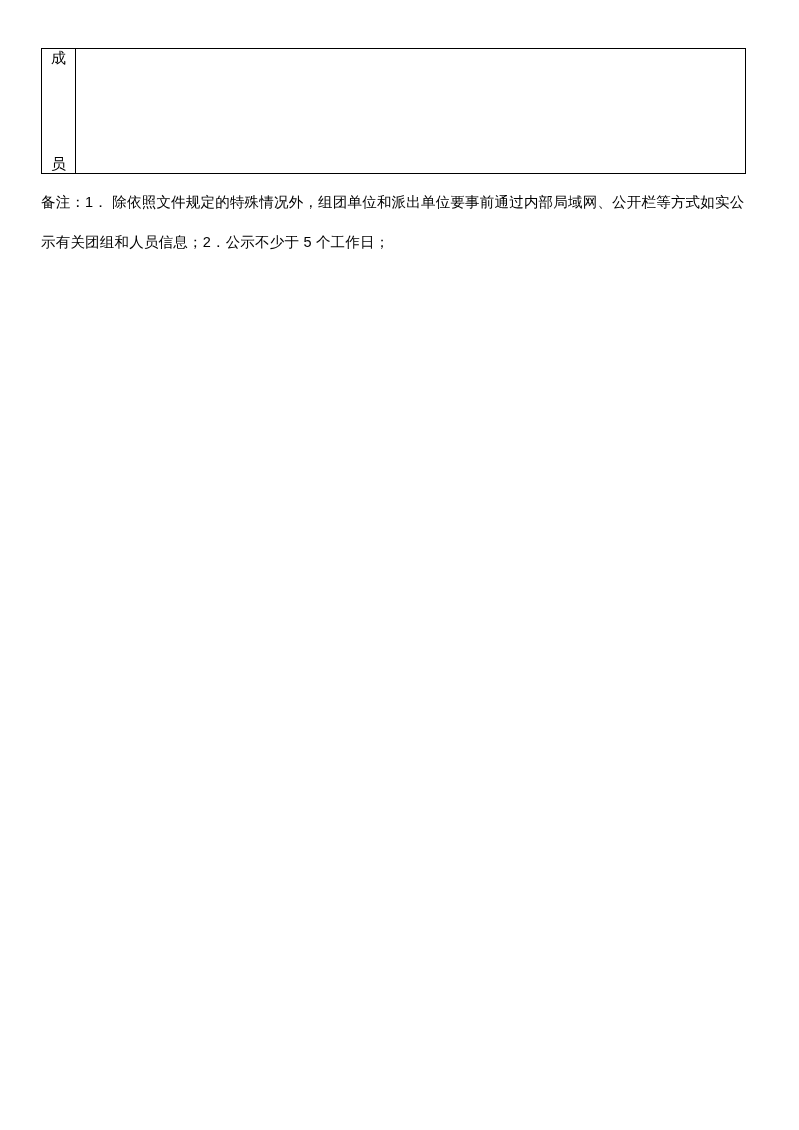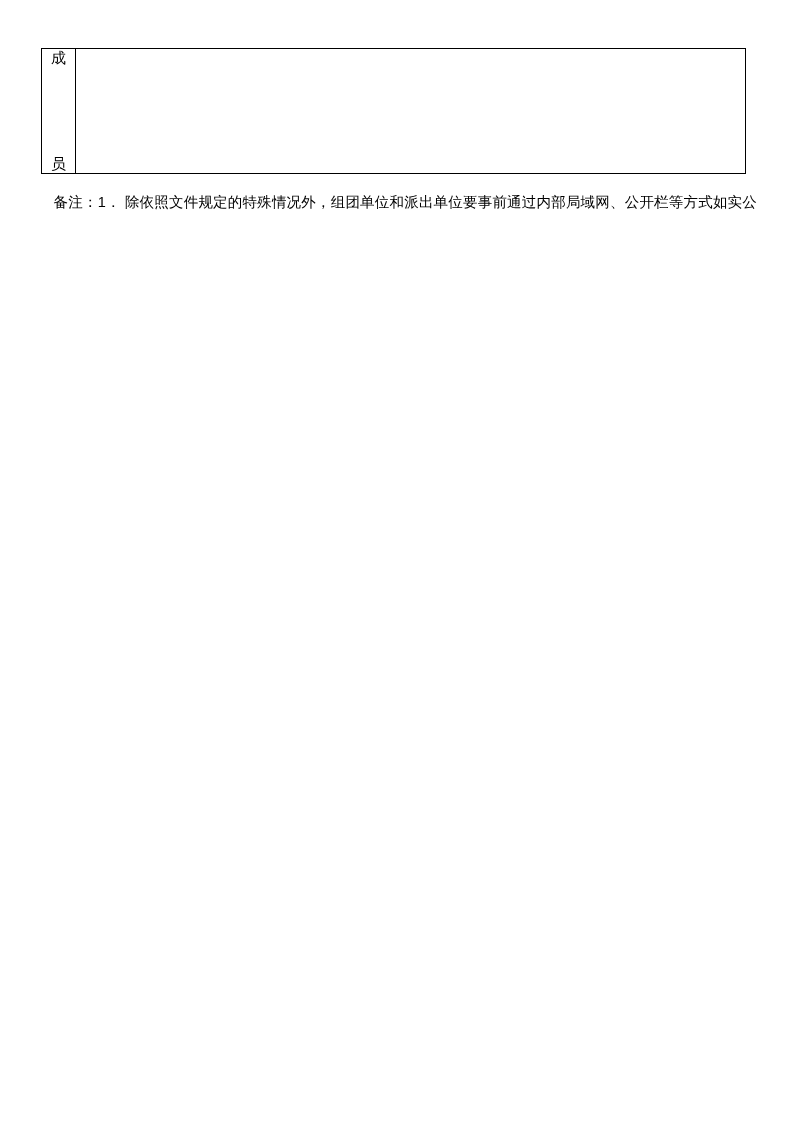--- a/index.html
+++ b/index.html
@@ -67,21 +67,20 @@
     left: 41px;
     top: 182px;
     width: 716px;
     font-size: 14.5px;
     line-height: 40px;
     letter-spacing: 0.2px;
     color: #000000;
   }
   .notes .line {
     white-space: nowrap;
-    text-align: right;
   }
 </style>
 </head>
 <body>
 
 <div class="page">
 
   <div class="table-wrap">
     <table class="form-table">
       <tbody>
@@ -93,15 +92,16 @@
           </div>
         </td>
         <td class="content-cell"></td>
       </tr>
     </tbody>
       </table>
   </div>
 
   <div class="notes">
     <div class="line">备注：1． 除依照文件规定的特殊情况外，组团单位和派出单位要事前通过内部局域网、公开栏等方式如实公</div>
+    <div class="line">示有关团组和人员信息；2．公示不少于 5 个工作日；</div>
   </div>
 
 </div>
 
 </body></html>

